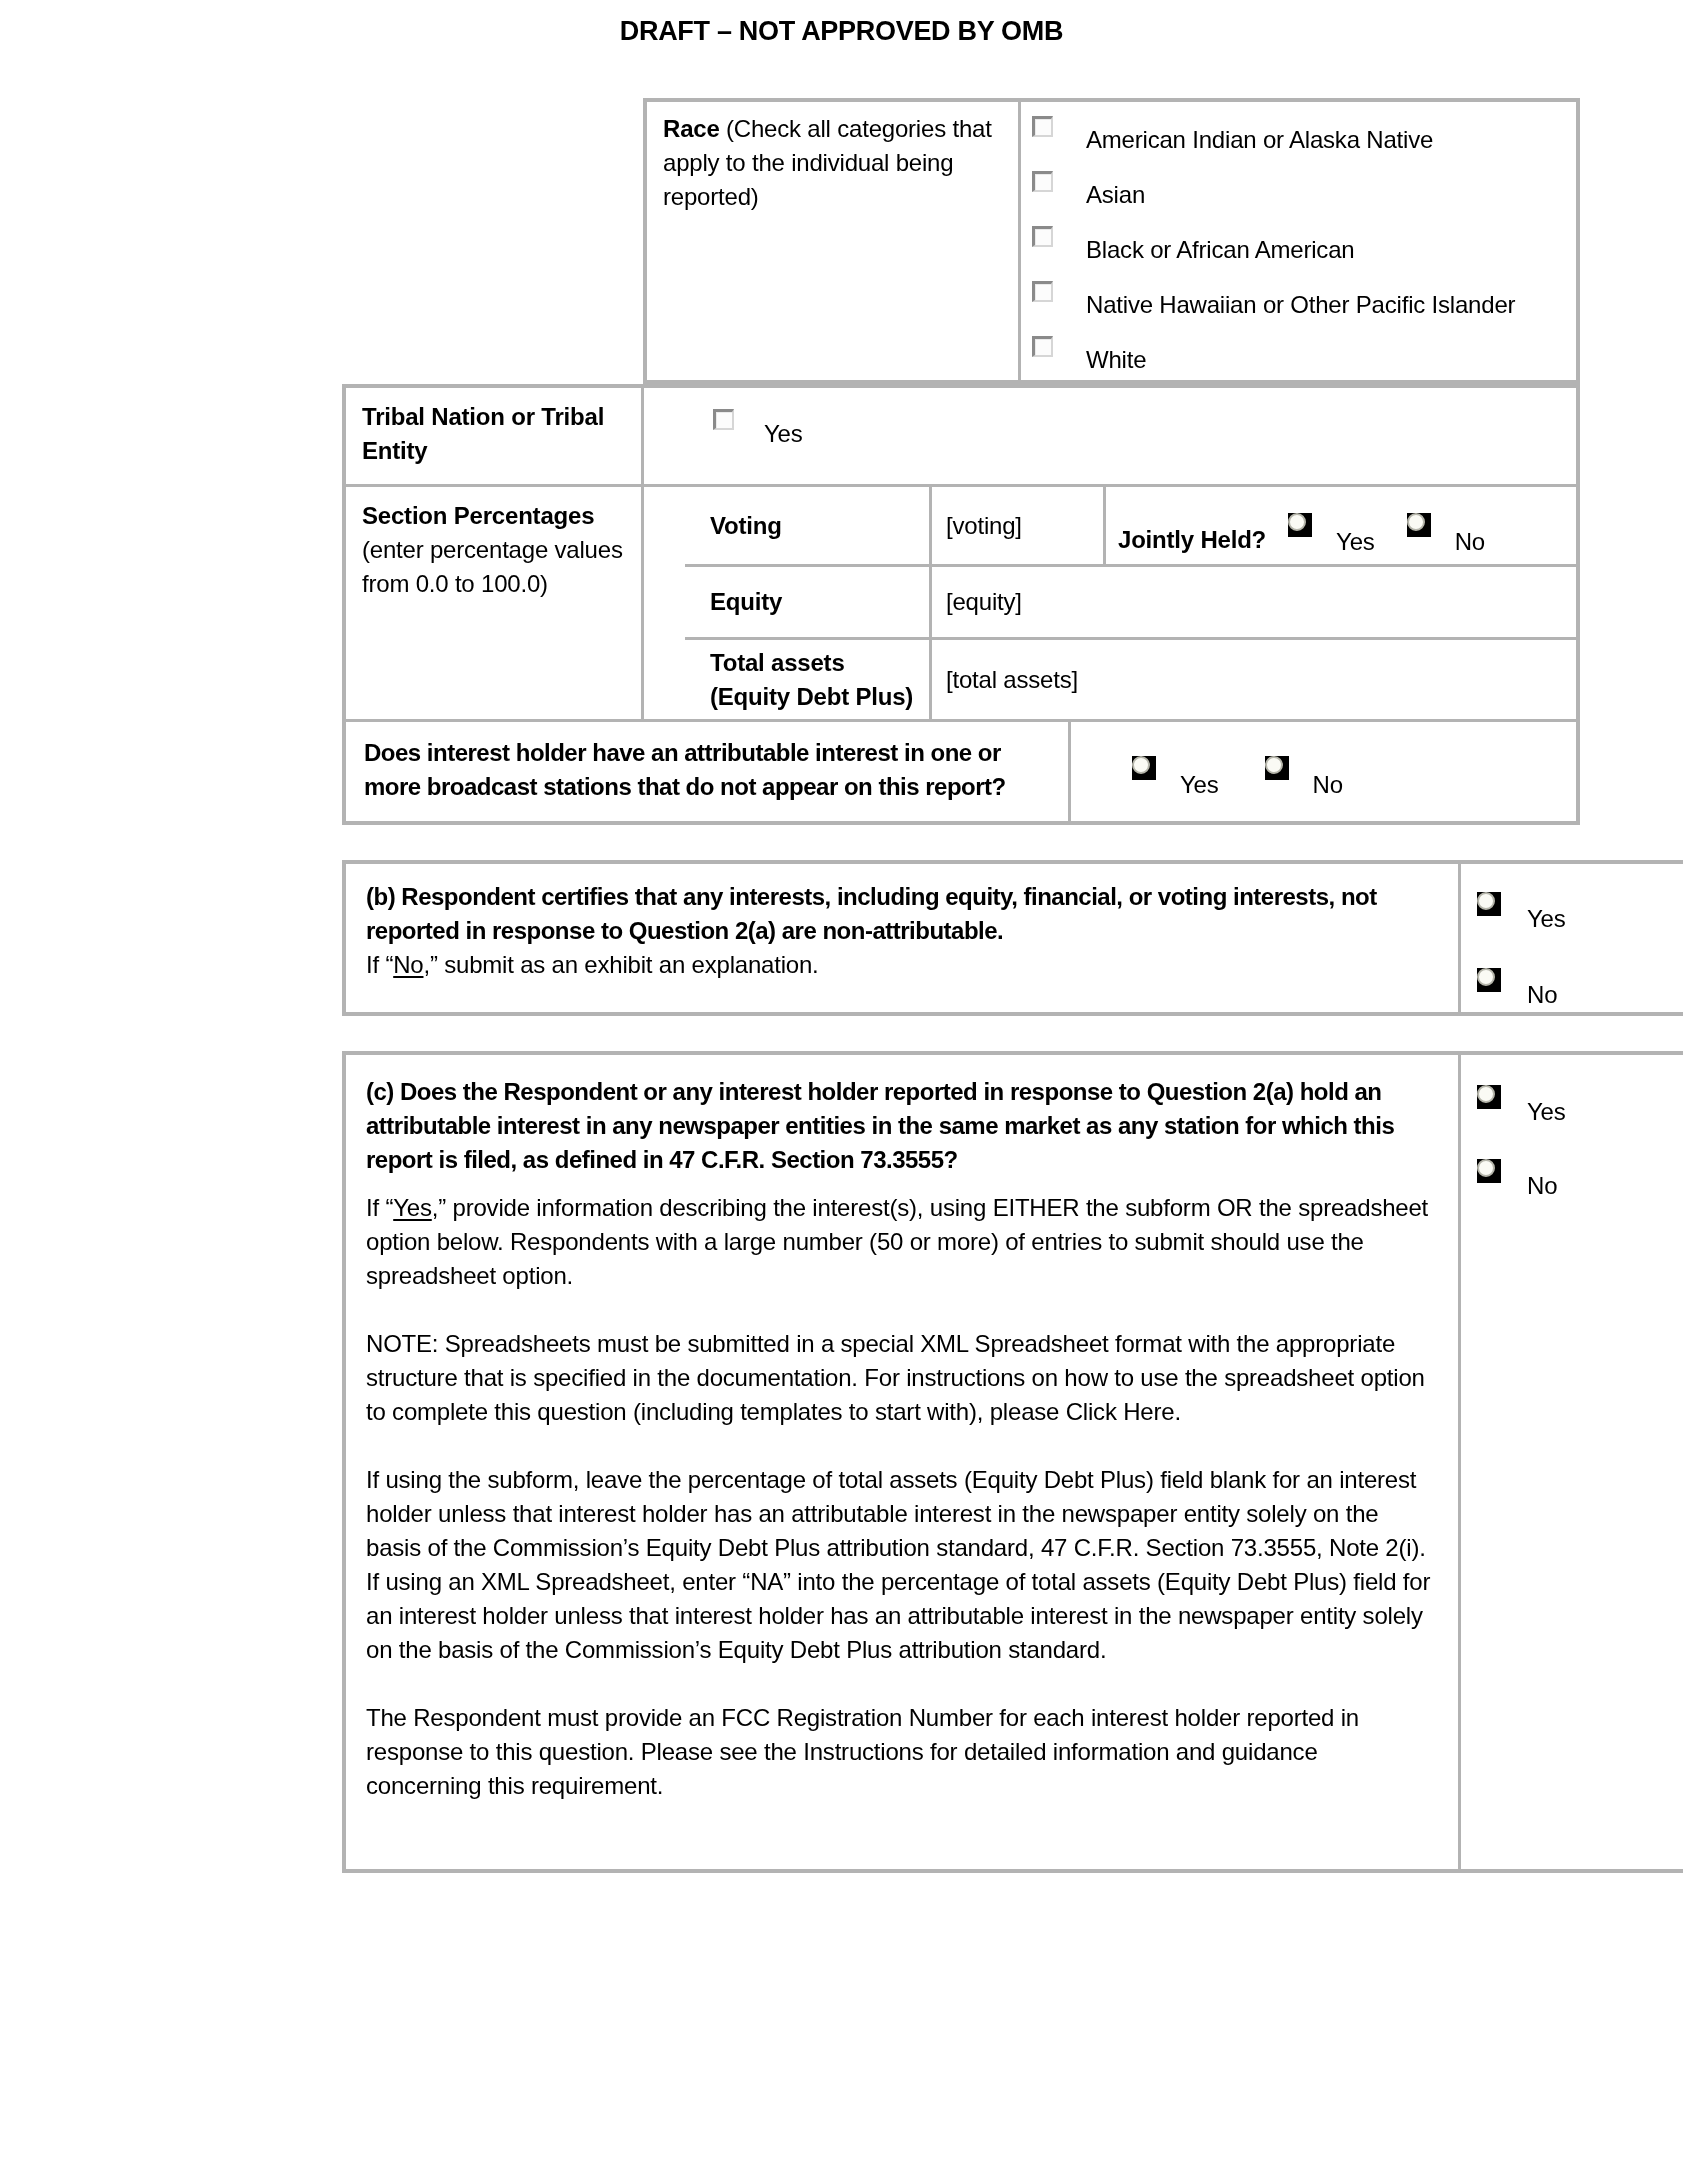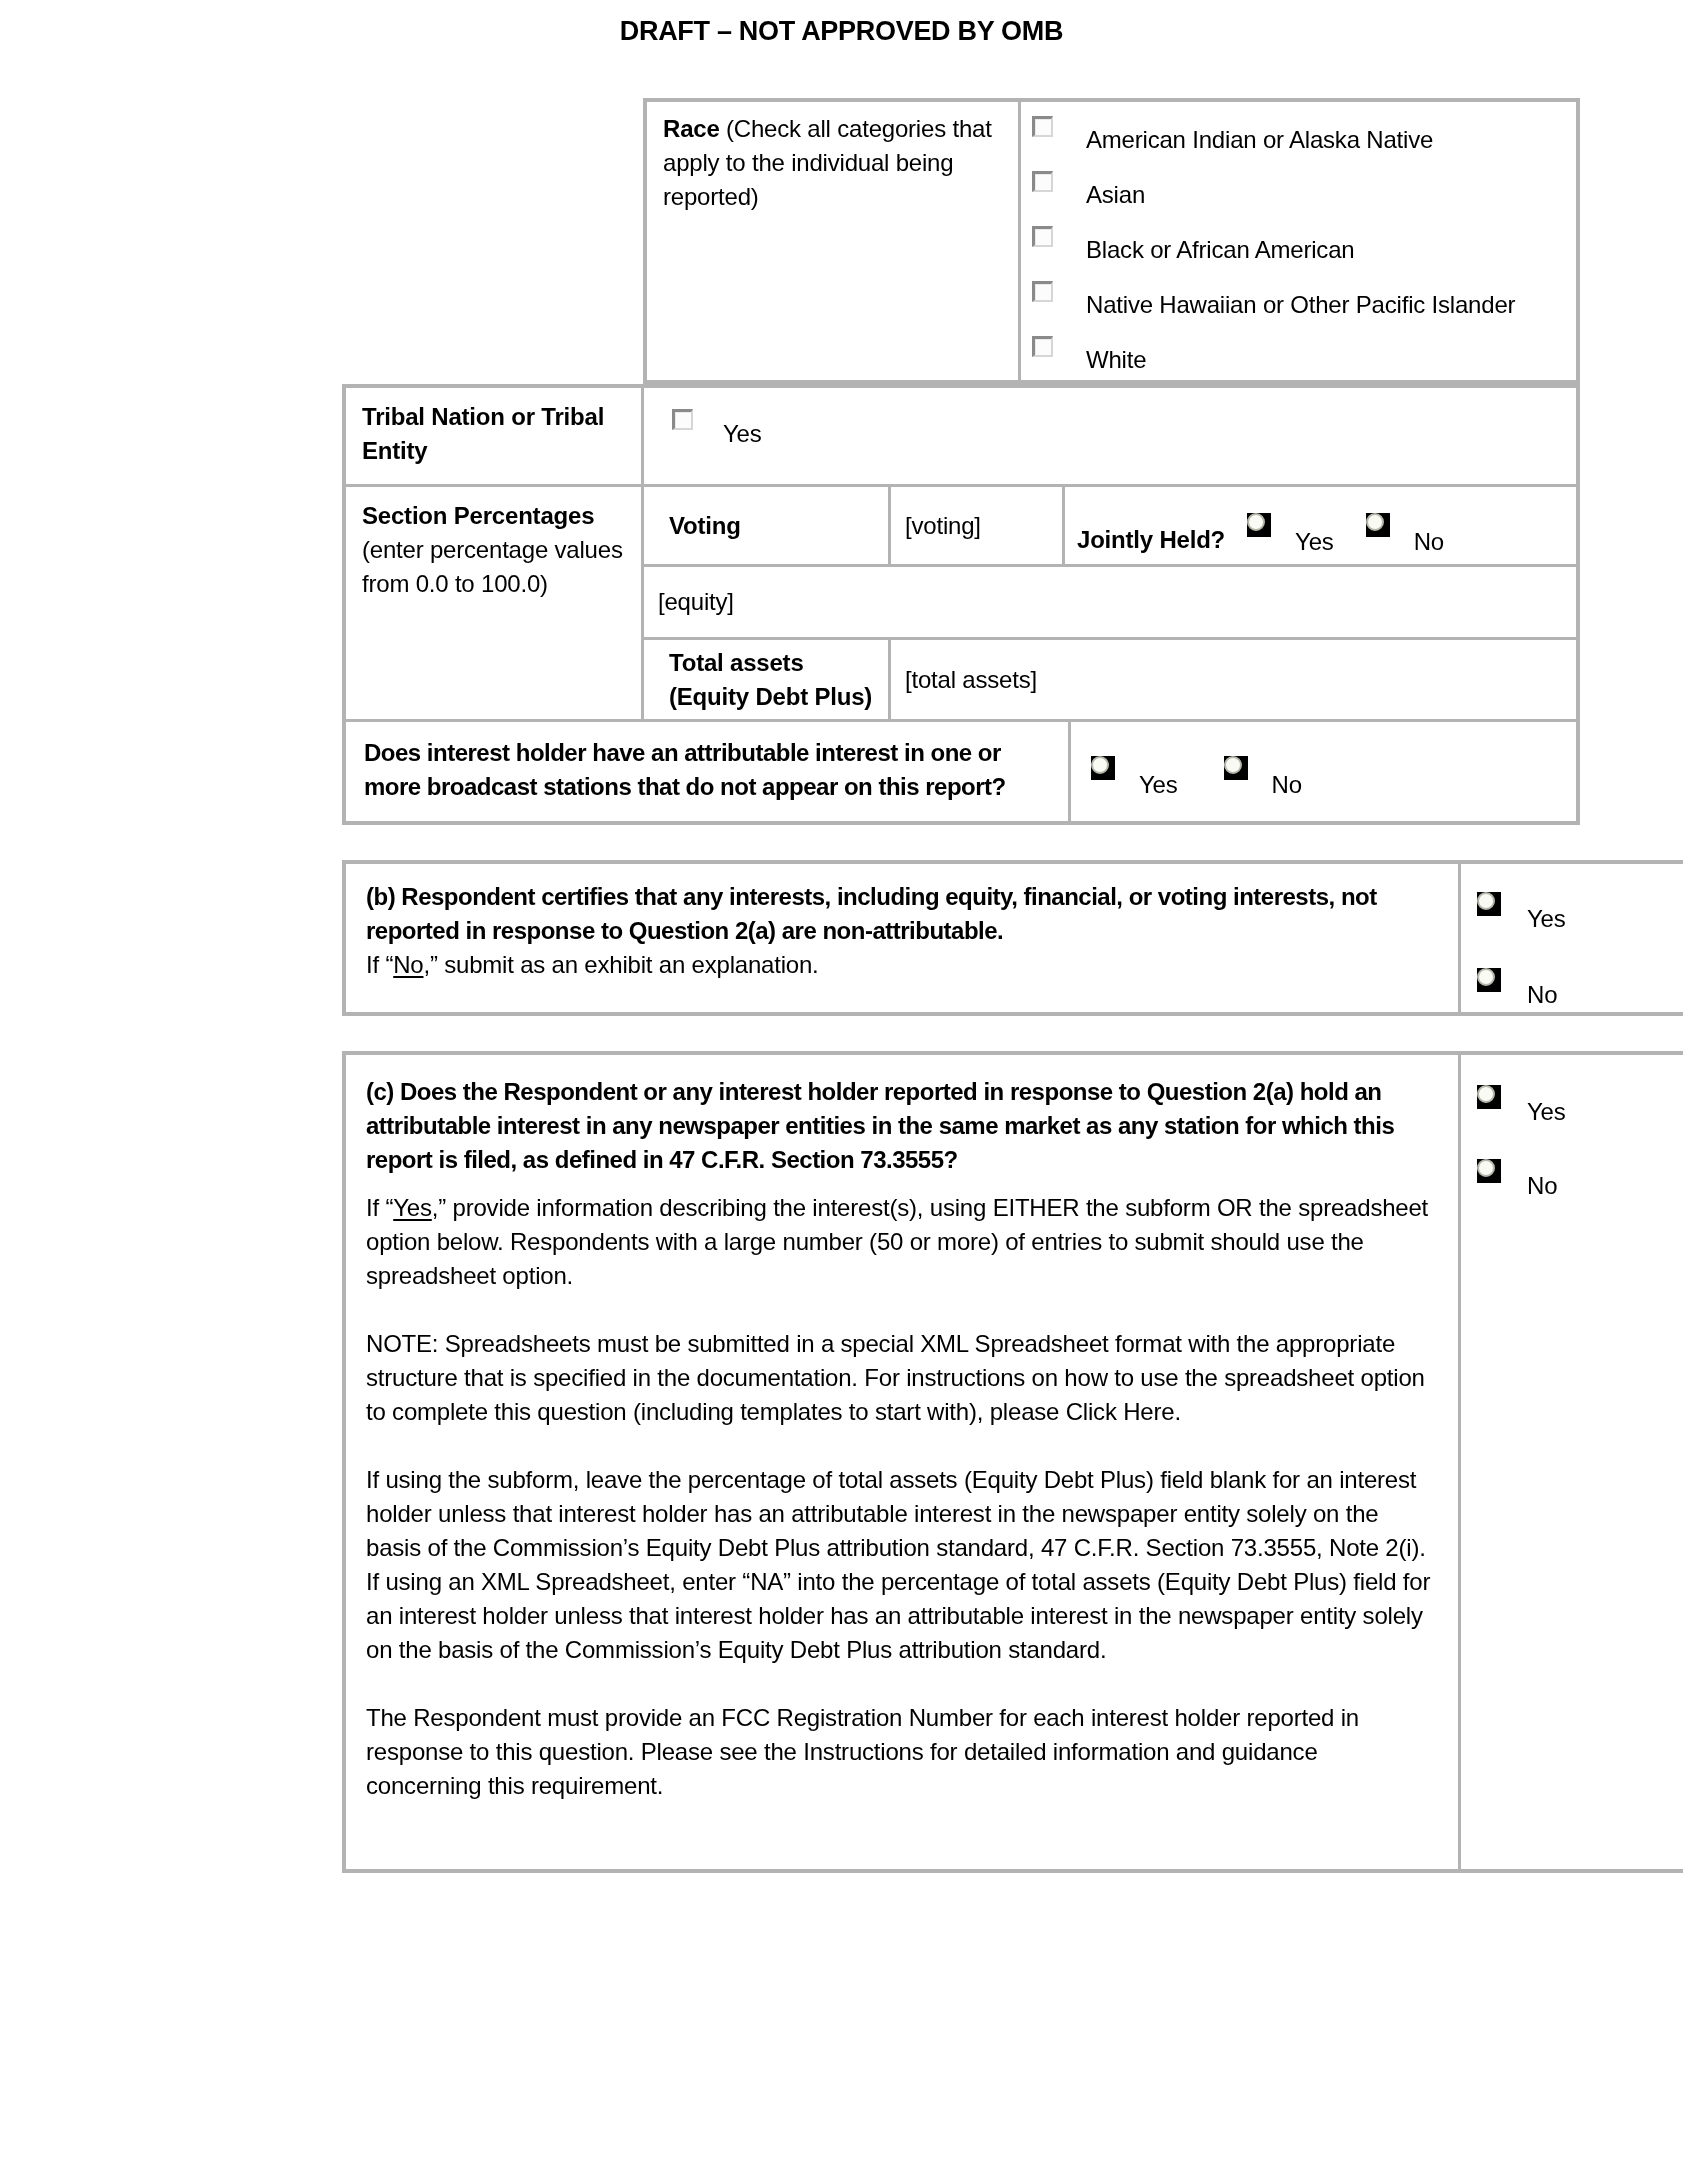--- a/index.html
+++ b/index.html
@@ -41,21 +41,21 @@
   .race-label { width:374px; border-right:3px solid var(--border-color); padding:10px 16px; }
   .race-opts { flex:1; padding:14px 6px 0 11px; }
   .race-opt { display:flex; align-items:flex-start; height:55px; }
   .race-opt .olabel { margin-left:33px; padding-top:7px; white-space:nowrap; }
 
   
   .main-table {
     position:absolute; left:342px; top:384px; width:1238px;
     border:4px solid var(--border-color); background:#fff;
   }
-  .mrow { display:flex; }
+  .mrow { display:flex;gap:41px; }
   .mrow + .mrow { border-top:3px solid var(--border-color); }
   .col-label { width:298px; border-right:3px solid var(--border-color); padding:12px 16px 0 16px; }
   .row-tribal { height:96px; }
   .tribal-content { flex:1; display:flex; align-items:flex-start; padding:21px 0 0 28px; }
   .tribal-content .olabel { margin-left:30px; padding-top:8px; }
 
   .row-interest { height:235px; }
   .interest-grid { flex:1; display:flex; flex-direction:column; }
   .irow { display:flex; }
   .irow + .irow { border-top:3px solid var(--border-color); }
@@ -153,20 +153,21 @@
         <div class="i-jointly">
           <div class="jlabel">Jointly Held?</div>
           <div class="radio"></div>
           <div class="olabel">Yes</div>
           <div class="radio second"></div>
           <div class="olabel">No</div>
         </div>
       </div>
 
       <div class="irow irow2">
+        <div class="i-label b">Equity</div>
         <div class="i-value">[equity]</div>
       </div>
 
       <div class="irow irow3">
         <div class="i-label b">
           <div>Total assets</div>
           <div>(Equity Debt Plus)</div>
         </div>
         <div class="i-value">[total assets]</div>
       </div>

